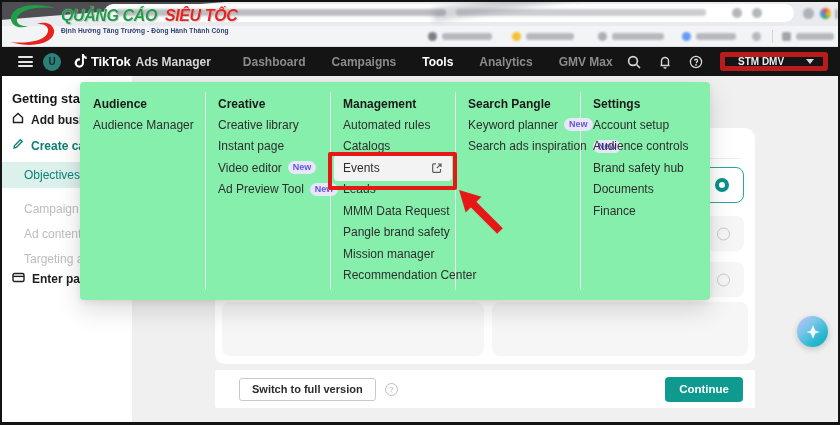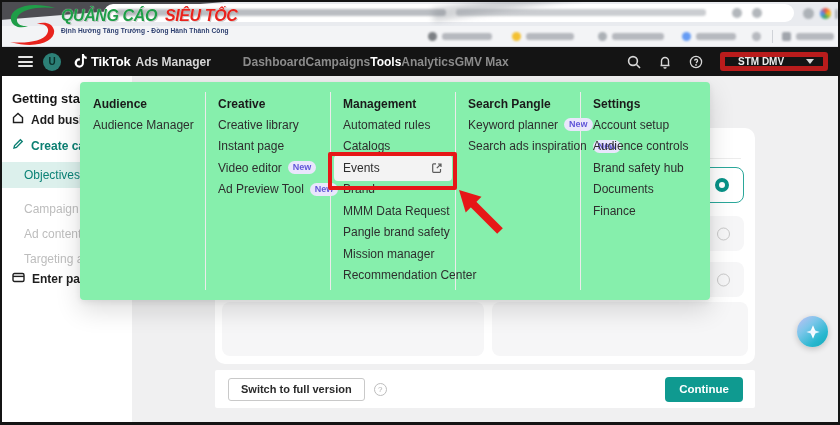--- a/index.html
+++ b/index.html
@@ -38,21 +38,21 @@
   .appbar { position:absolute; left:0; top:47px; width:840px; height:29px; background:#141414;
     display:flex; align-items:center; z-index:40; }
   .hamburger { width:15px; height:11px; margin-left:18px; display:flex; flex-direction:column; justify-content:space-between; cursor:pointer; }
   .hamburger i { display:block; height:2px; background:#e6e6e6; border-radius:1px; }
   .avatar { width:18px; height:18px; margin-left:10px; border-radius:50%; background:#2c8077; color:#0a2e29;
     font-size:10px; font-weight:bold; display:flex; align-items:center; justify-content:center; }
   .brand { display:flex; align-items:flex-end; margin-left:13px; }
   .brand .note { margin-right:4px; display:flex; }
   .brand b { color:#fff; font-size:13px; letter-spacing:-0.2px; }
   .brand span.suffix { color:#d6d6d6; font-size:12px; font-weight:bold; margin-left:5px; }
-  .nav { display:flex; margin-left:32px; }
+  .nav { display:flex; gap:26px; margin-left:32px; }
   .nav-item { font-size:12px; font-weight:bold; color:#8b8b8b; cursor:pointer; }
   .nav-item.active { color:#fff; }
   .bar-right { margin-left:auto; display:flex; align-items:center; }
   .bar-icon { margin-right:17px; display:flex; cursor:pointer; }
   .acct-box { width:108px; height:19px; border:5px solid #b91c1c; border-radius:3px; margin-right:12px;
     display:flex; align-items:center; cursor:pointer; }
   .acct-box .lbl { color:#ededed; font-size:10px; font-weight:bold; margin-left:13px; }
   .acct-box .caret { margin-left:auto; margin-right:9px; width:0; height:0;
     border-left:4px solid transparent; border-right:4px solid transparent; border-top:5px solid #d9d9d9; }
 
@@ -73,21 +73,21 @@
   .opt-card.sel { top:39px; height:36px; border:1.5px solid #2ba79a; background:#fff; }
   .opt-card.grey { background:#f6f6f7; height:35px; }
   .radio { position:absolute; right:14px; top:50%; transform:translateY(-50%); border-radius:50%; }
   .radio.on { width:14px; height:14px; border:4.5px solid #089287; background:#fff; }
   .radio.off { width:13px; height:13px; border:1.5px solid #c9c9c9; background:transparent; }
   .low-card { position:absolute; height:54px; top:174px; background:#f6f6f7; border-radius:8px; }
 
   
   .footer { position:absolute; left:215px; top:370px; width:540px; height:38px; background:#fff; border-radius:2px;
     display:flex; align-items:center; z-index:5; }
-  .switch-btn { margin-left:13px; height:23px; padding:0 12px; background:#fff; border:1px solid #c9c9c9; border-radius:3px;
+  .switch-btn { margin-left:24px; height:23px; padding:0 12px; background:#fff; border:1px solid #c9c9c9; border-radius:3px;
     font-size:11px; font-weight:bold; color:#2b2b2b; font-family:inherit; cursor:pointer; }
   .help-dot { width:13px; height:13px; margin-left:9px; border:1px solid #bdbdbd; border-radius:50%; color:#b0b0b0;
     font-size:8px; display:flex; align-items:center; justify-content:center; }
   .continue-btn { margin-left:auto; margin-right:12px; height:25px; padding:0 14px; background:#0f9a90; border:none;
     border-radius:4px; color:#fff; font-size:11.5px; font-weight:bold; font-family:inherit; cursor:pointer; }
 
   
   .toolsmenu { position:absolute; left:80px; top:82px; width:630px; height:218px; background:#86efac; border-radius:4px;
     box-shadow:0 10px 26px rgba(0,0,0,.14), 0 2px 6px rgba(0,0,0,.07); z-index:30; }
   .cols { display:flex; height:100%; }
@@ -306,21 +306,21 @@
           <div class="menu-item hl">
             <span>Events</span>
             <span class="ext-ic">
               <svg width="10" height="10" viewBox="0 0 10 10" fill="none" stroke="#5c5c5c" stroke-width="1.2">
                 <path d="M8.5 6 V8.5 a.8.8 0 0 1 -.8 .8 H1.5 a.8.8 0 0 1 -.8 -.8 V1.7 a.8.8 0 0 1 .8 -.8 H4"></path>
                 <path d="M6 1 H9 V4 M9 1 L4.8 5.2"></path>
               </svg>
             </span>
           </div>
           <div class="menu-item">
-            <span>Brand</span>
+            <span>Leads</span>
           </div>
           <div class="menu-item">
             <span>MMM Data Request</span>
           </div>
           <div class="menu-item">
             <span>Pangle brand safety</span>
           </div>
           <div class="menu-item">
             <span>Mission manager</span>
           </div>

